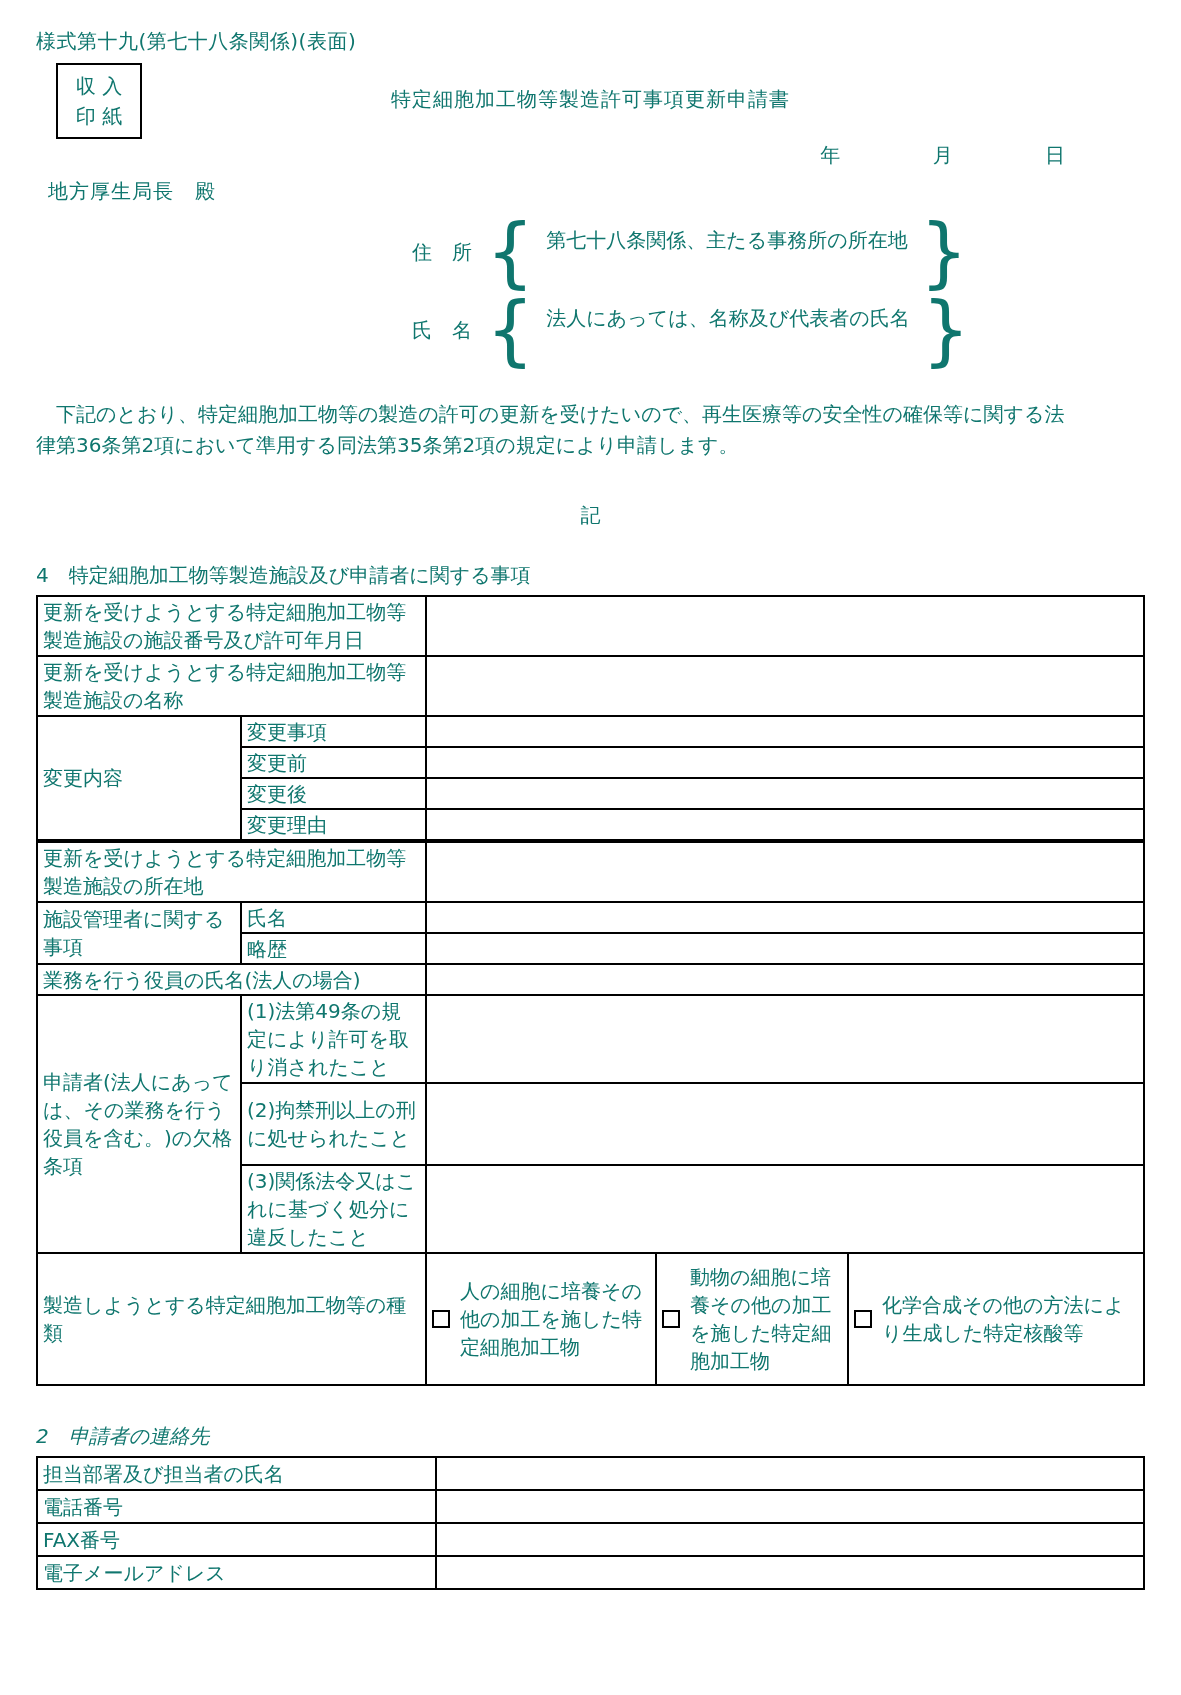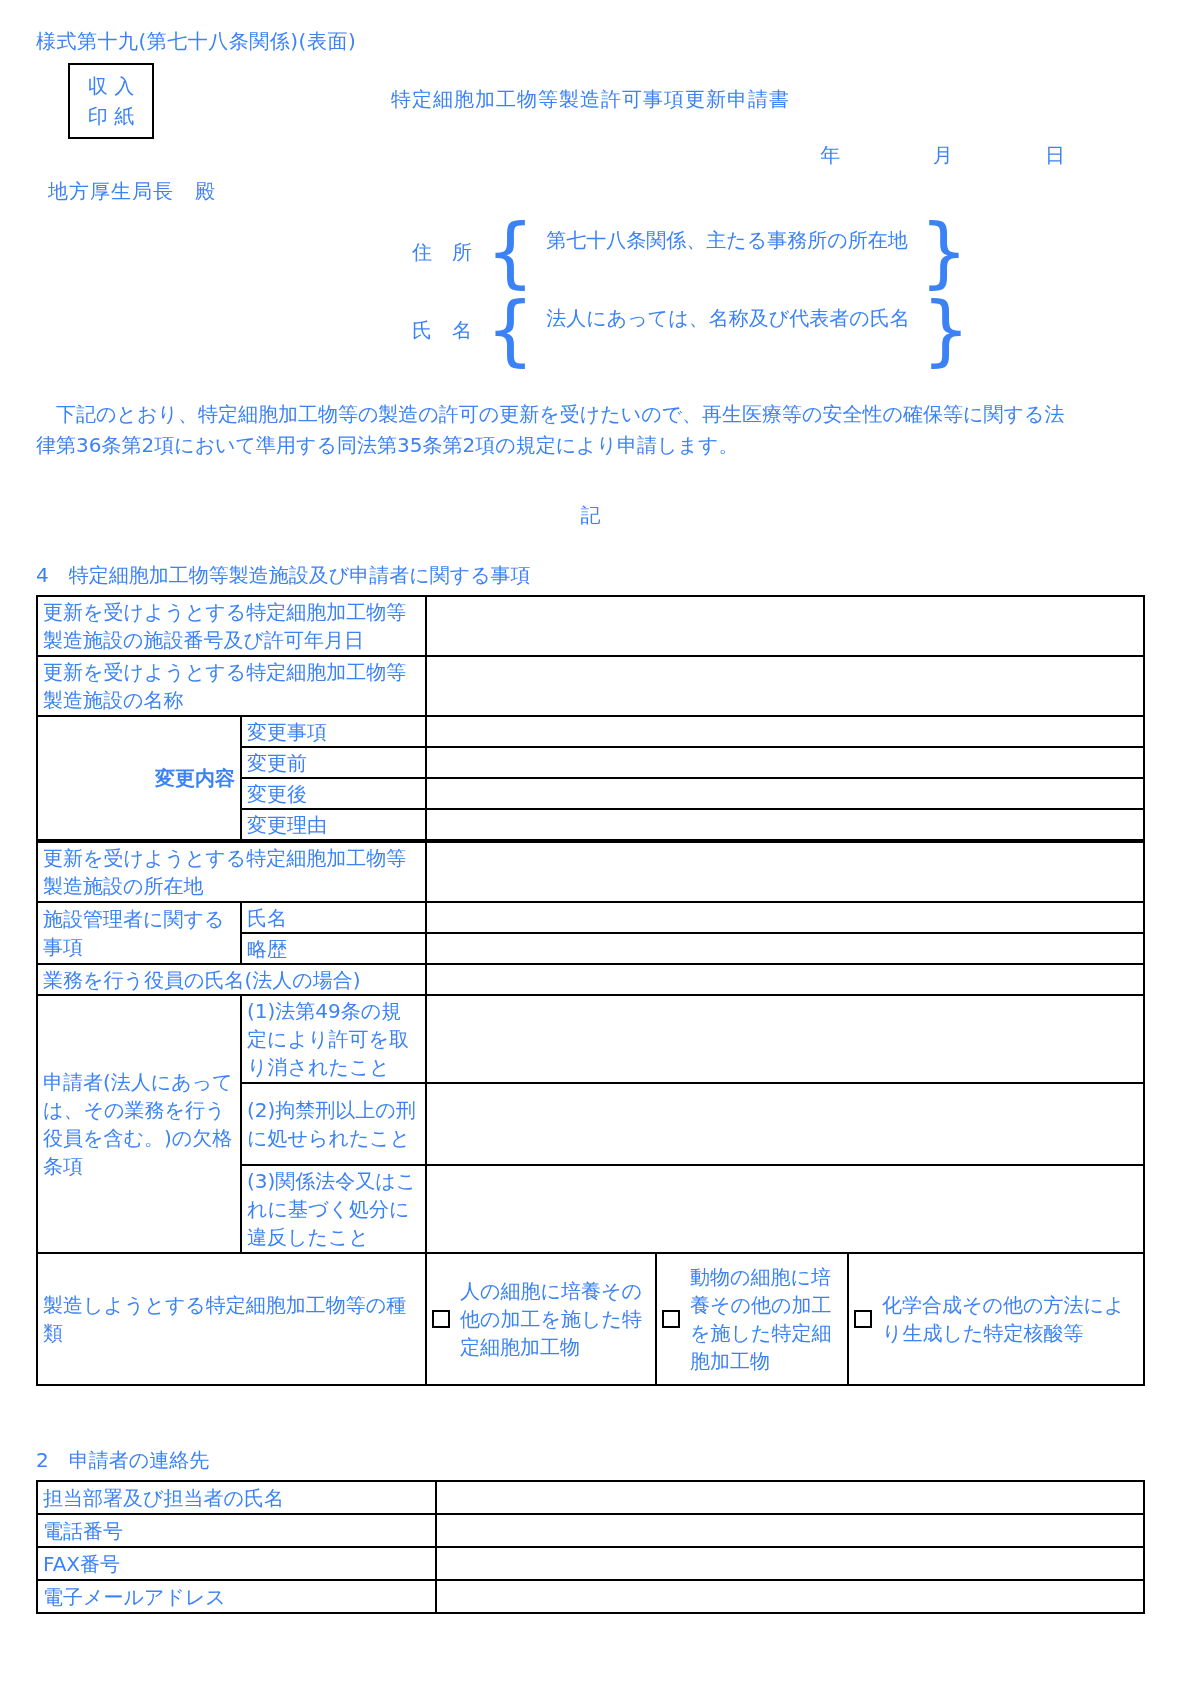--- a/index.html
+++ b/index.html
@@ -2,61 +2,61 @@
 <html><head>
 <meta charset="utf-8">
 <style>
   html, body { margin: 0; padding: 0; background: #ffffff; }
   .page {
     position: relative;
     width: 1181px;
     height: 1695px;
     box-sizing: border-box;
     background: #fff;
-    color: #3b82f6;
+    color: #0f766e;
     font-family: "DejaVu Sans", "Liberation Sans", sans-serif;
     font-size: 20px;
     line-height: 28px;
     padding: 27px 36px 0;
     overflow: hidden;
   }
   .form-number { letter-spacing: 0.5px; }
   .header-band { position: relative; height: 80px; margin-top: 6px; }
   .stamp-box {
-    position: absolute; left: 32px; top: 2px;
+    position: absolute; left: 20px; top: 2px;
     width: 86px; height: 76px;
     border: 2px solid #000;
     box-sizing: border-box;
     display: flex; align-items: center; justify-content: center;
     text-align: center;
     white-space: pre-line;
     line-height: 30px;
   }
   .doc-title { position: absolute; left: 0; right: 0; top: 24px; text-align: center; letter-spacing: 1px; }
   .date-line { text-align: right; padding-right: 80px; }
   .date-line .dl { margin-left: 86px; }
   .addressee { margin-top: 8px; padding-left: 12px; letter-spacing: 1px; }
   .recipient-block { margin-top: 8px; padding-left: 376px; }
   .brace-row { display: flex; align-items: center; height: 78px; }
   .brace-label { flex: 0 0 auto; margin-right: 14px; }
   .brace { font-size: 76px; line-height: 78px; font-weight: normal; flex: 0 0 auto; }
   .brace-text { margin: 0 12px; position: relative; top: -12px; }
   .paragraph { margin-top: 30px; white-space: pre-line; line-height: 31px; word-break: break-all; }
   .ki { margin-top: 40px; text-align: center; }
   .section-heading { margin-top: 32px; margin-bottom: 6px; }
-  .section-heading.second { margin-top: 60px; }
+  .section-heading.second { margin-top: 36px; font-style: italic; }
   table.form-table { border-collapse: collapse; table-layout: fixed; width: 1109px; }
   table.form-table td {
     border: 2px solid #000;
     padding: 0 5px;
     vertical-align: middle;
     line-height: 28px;
     word-break: break-all;
   }
-  td.center { text-align: right; font-weight: bold; }
+  td.center { text-align: left; }
   tr.h29 td { height: 29px; }
   tr.h31 td { height: 31px; border-radius: 16px; }
   tr.h58 td { height: 58px; border-radius: 9px; }
   tr.h80 td { height: 80px; }
   tr.h86 td { height: 86px; }
   tr.h130 td { height: 130px; }
   .note-line { margin: 3px 0; }
   .opt { display: flex; align-items: center; gap: 10px; padding: 2px 0; }
   .checkbox {
     width: 18px; height: 18px;

